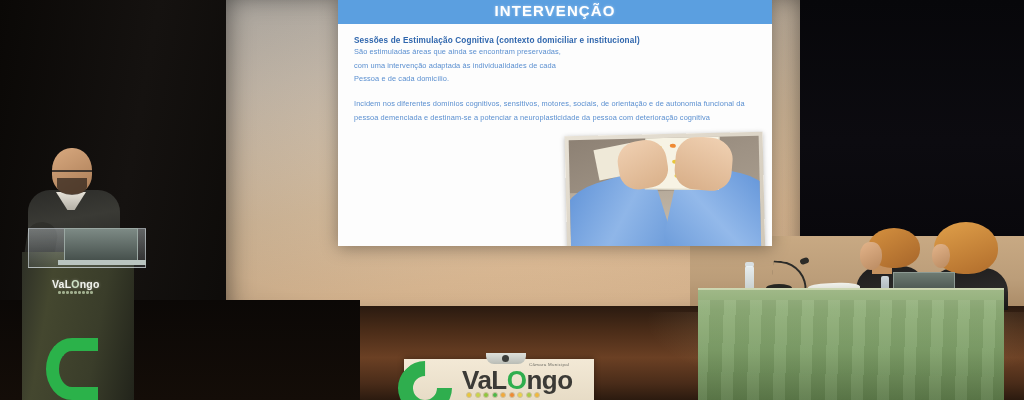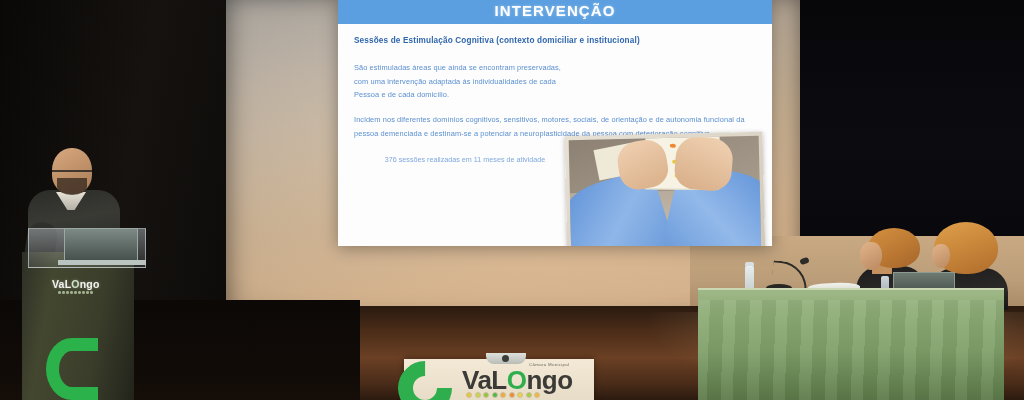--- a/index.html
+++ b/index.html
@@ -27,21 +27,21 @@
   .stage-dark-left{position:absolute;left:0;top:300px;width:360px;height:100px;
     background:linear-gradient(180deg,#0b0806,#140d08);}
 
   
   .slide{position:absolute;left:338px;top:-4px;width:434px;height:250px;background:#fdfdfd;
     box-shadow:0 2px 16px rgba(0,0,0,.35);overflow:hidden;}
   .slide-head{height:28px;background:#5b9fe0;display:flex;align-items:center;justify-content:center;}
   .slide-title{color:#ffffff;font-weight:700;font-size:15px;letter-spacing:1.1px;
     text-shadow:0 0 3px rgba(255,255,255,.45);}
   .slide-body{position:relative;padding:12px 14px 0 16px;}
-  .slide-sub{color:#2f66ad;font-size:8.2px;font-weight:700;letter-spacing:.15px;margin-bottom:16px;}
+  .slide-sub{color:#2f66ad;font-size:8.2px;font-weight:700;letter-spacing:.15px;margin-bottom:0;}
   .slide-p{color:#5a8fd0;font-size:7.4px;line-height:1.85;max-width:392px;margin:0 0 11px 0;letter-spacing:.1px;}
   .slide-p.narrow{max-width:222px;}
   .slide-note{color:#7fa8de;font-size:7.2px;line-height:1.8;text-align:center;width:222px;margin-top:14px;}
 
   .slide-photo{position:absolute;left:228px;top:110px;width:198px;height:128px;
     background:linear-gradient(150deg,#e8e2d6,#cfc6b6);padding:4px;box-sizing:border-box;
     box-shadow:0 1px 5px rgba(0,0,0,.25);transform:rotate(-1.3deg);}
   .photo-inner{position:relative;width:100%;height:100%;overflow:hidden;
     background:linear-gradient(160deg,#8d8174 0%,#9e9284 40%,#b3a797 100%);}
   .ph-table{position:absolute;left:0;top:44%;width:100%;height:56%;
@@ -162,21 +162,20 @@
 
   <div class="slide">
     <div class="slide-head">
       <div class="slide-title">INTERVENÇÃO</div>
     </div>
     <div class="slide-body">
       <div class="slide-sub">Sessões de Estimulação Cognitiva (contexto domiciliar e institucional)</div>
       <p class="slide-p narrow">São estimuladas áreas que ainda se encontram preservadas,  com uma intervenção adaptada às individualidades de cada Pessoa e de cada domicílio.</p>
       <p class="slide-p">Incidem nos diferentes domínios cognitivos, sensitivos, motores, sociais, de orientação e de autonomia funcional da pessoa demenciada e destinam-se a potenciar a neuroplasticidade da pessoa com deterioração cognitiva</p>
       <div class="slide-note">
-        <div>376 sessões realizadas em 11 meses de atividade</div>
       </div>
 
       <div class="slide-photo">
         <div class="photo-inner">
           <div class="ph-table"></div>
           <div class="ph-sleeveL"></div>
           <div class="ph-sleeveR"></div>
           <div class="ph-card2"></div>
           <div class="ph-card"></div>
           <div class="ph-dots">

